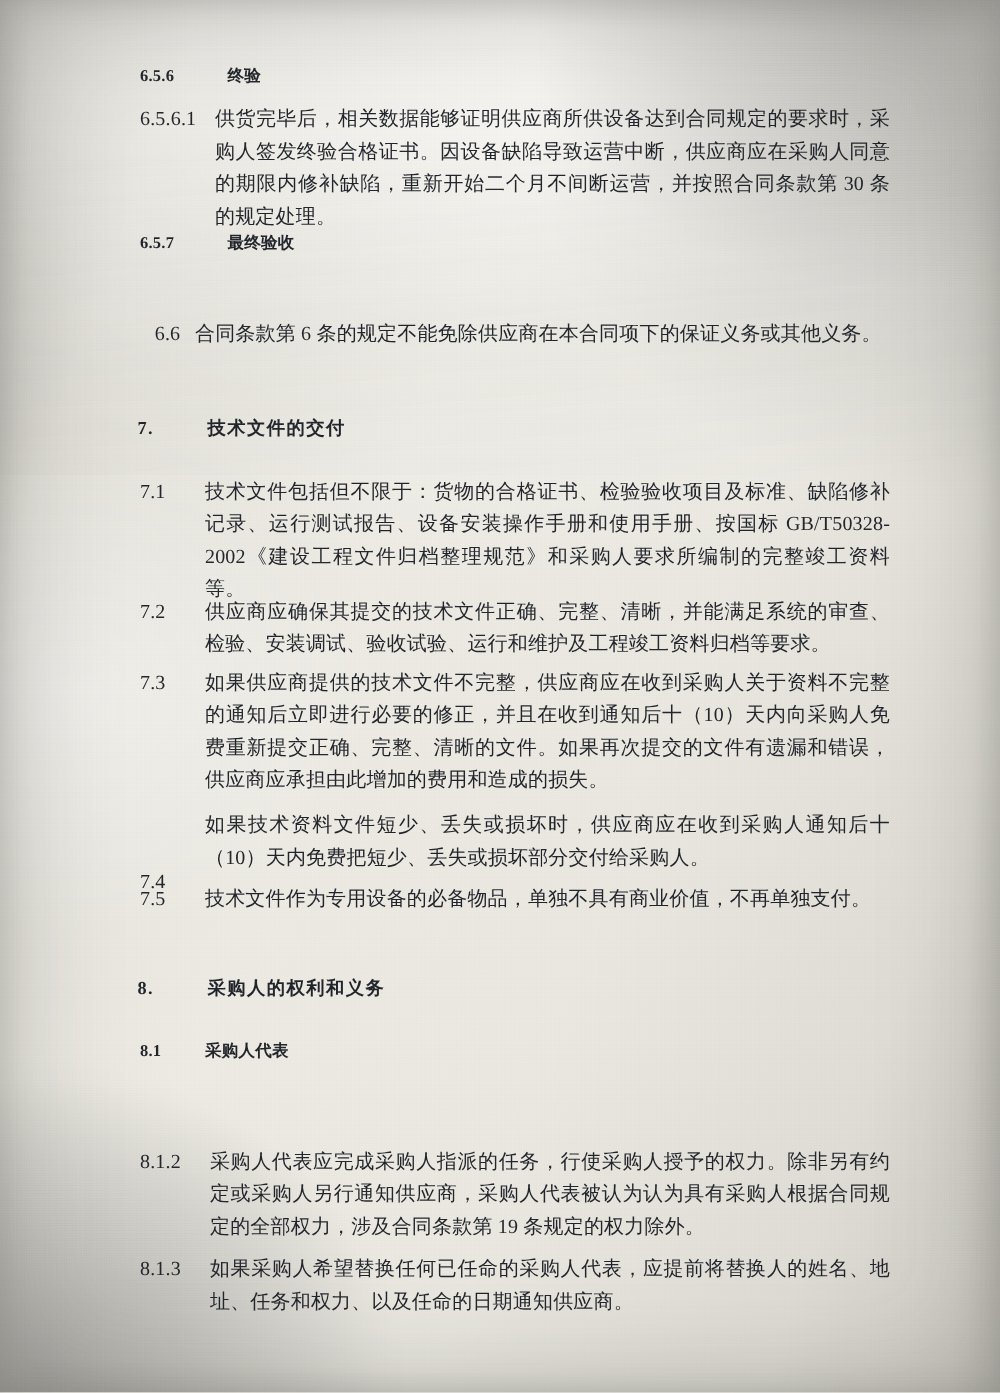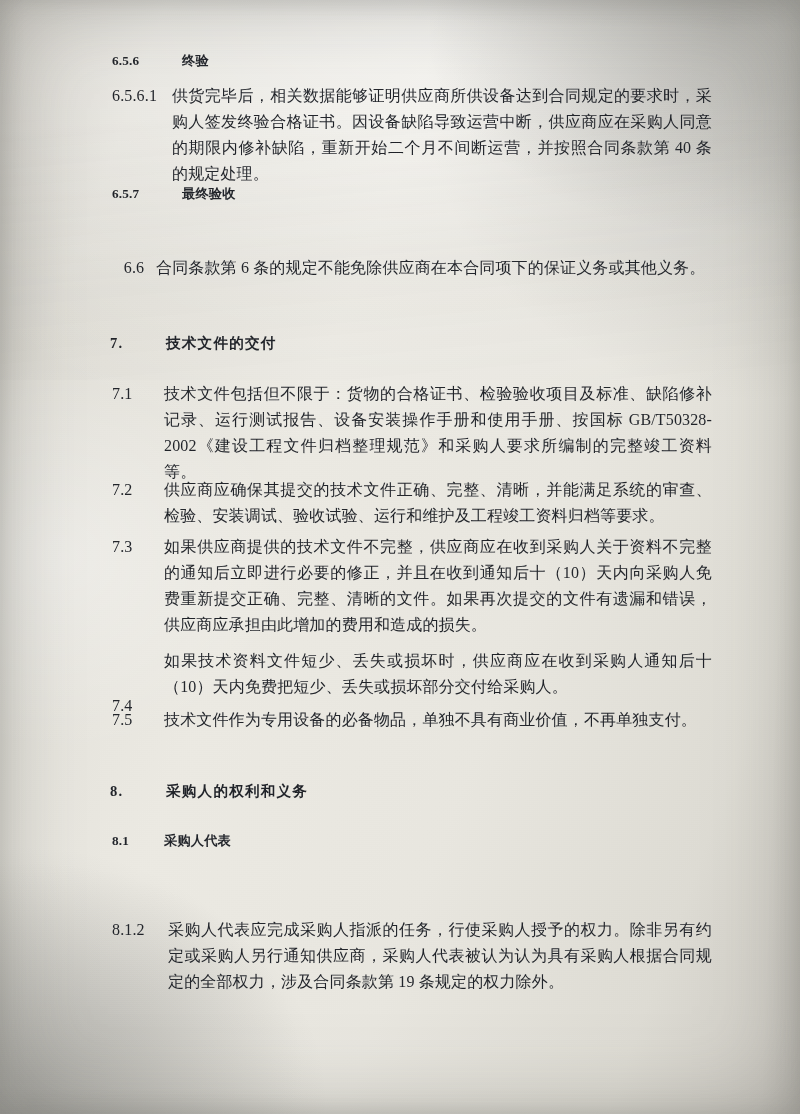--- a/index.html
+++ b/index.html
@@ -138,21 +138,21 @@
 
   <div class="content">
 
     <div class="row s-sub heading blurL sub-title" style="left:112px; top:48px; width:600px;">
       <span class="num ink">6.5.6</span>
       <span class="txt ink" style="padding-left:8px;">终验</span>
     </div>
 
     <div class="indent-hang s-body blurL" style="left:112px; top:83px; width:600px;">
       <span class="lead ink" style="width:60px;">6.5.6.1</span>
-      <span class="bodytext ink para" style="position:relative; left:60px; top:0; width:540px; text-indent:0;">供货完毕后，相关数据能够证明供应商所供设备达到合同规定的要求时，采购人签发终验合格证书。因设备缺陷导致运营中断，供应商应在采购人同意的期限内修补缺陷，重新开始二个月不间断运营，并按照合同条款第 40 条的规定处理。</span>
+      <span class="bodytext ink para" style="position:relative; left:60px; top:0; width:540px; text-indent:0;">供货完毕后，相关数据能够证明供应商所供设备达到合同规定的要求时，采购人签发终验合格证书。因设备缺陷导致运营中断，供应商应在采购人同意的期限内修补缺陷，重新开始二个月不间断运营，并按照合同条款第 30 条的规定处理。</span>
     </div>
 
     <div class="row s-sub heading blurL sub-title" style="left:112px; top:181px; width:600px;">
       <span class="num ink">6.5.7</span>
       <span class="txt ink" style="padding-left:8px;">最终验收</span>
     </div>
 
 
     <div class="indent-hang s-body blurL" style="left:112px; top:255px; width:600px;">
       <span class="lead ink" style="width:44px;text-align:center;">6.6</span>
@@ -198,18 +198,22 @@
       <span class="num ink" style="width:52px;">8.1</span>
       <span class="txt ink">采购人代表</span>
     </div>
 
 
     <div class="indent-hang s-body blurL" style="left:112px; top:917px; width:600px;">
       <span class="lead ink" style="width:56px;">8.1.2</span>
       <span class="bodytext ink para" style="position:relative; left:56px; top:0; width:544px;">采购人代表应完成采购人指派的任务，行使采购人授予的权力。除非另有约定或采购人另行通知供应商，采购人代表被认为认为具有采购人根据合同规定的全部权力，涉及合同条款第 19 条规定的权力除外。</span>
     </div>
 
+    <div class="indent-hang s-body blurL" style="left:112px; top:1003px; width:600px;">
+      <span class="lead ink" style="width:56px;">8.1.3</span>
+      <span class="bodytext ink para" style="position:relative; left:56px; top:0; width:544px;">如果采购人希望替换任何已任命的采购人代表，应提前将替换人的姓名、地址、任务和权力、以及任命的日期通知供应商。</span>
+    </div>
 
   </div>
 
   <div class="grain"></div>
   <div class="vignette"></div>
 </div>
 
 </body></html>

